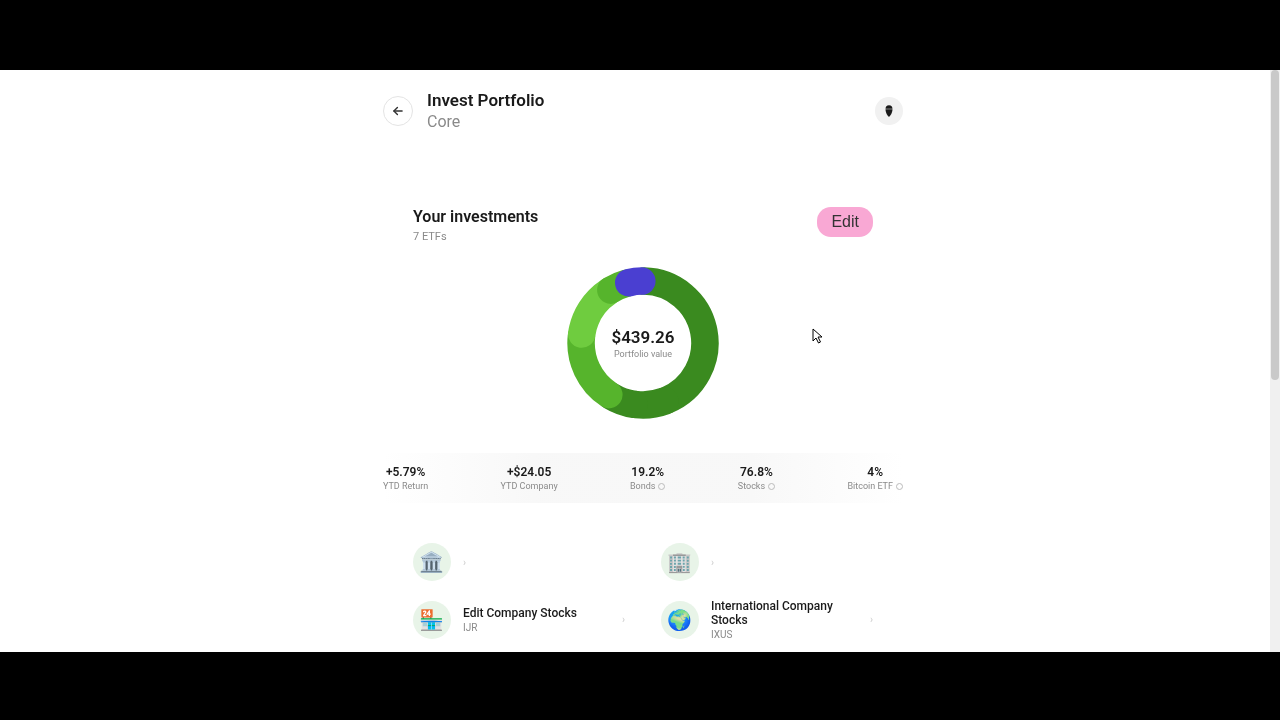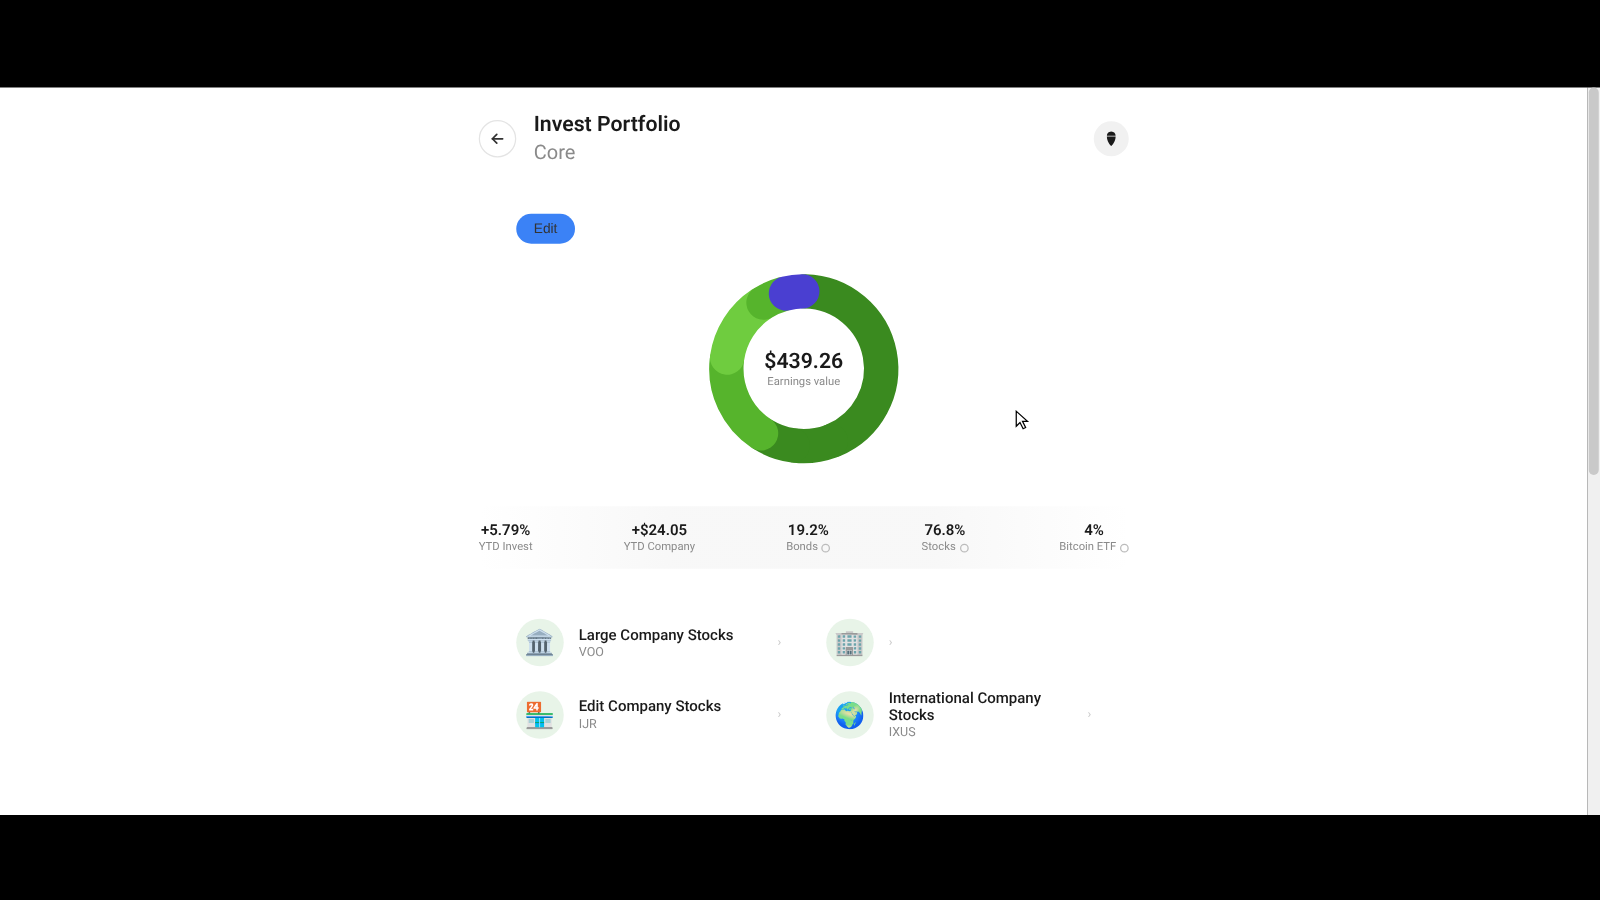--- a/index.html
+++ b/index.html
@@ -41,21 +41,21 @@
   width: 520px;
   margin: 0 auto;
   padding-top: 20px;
   position: relative;
   left: 8px;
 }
 .header {
   display: flex;
   align-items: center;
   gap: 14px;
-  margin-bottom: 40px;
+  margin-bottom: 76px;
 }
 .back-btn {
   width: 30px;
   height: 30px;
   border-radius: 50%;
   border: 1px solid #e4e4e4;
   display: flex;
   align-items: center;
   justify-content: center;
   background: #fff;
@@ -74,22 +74,22 @@
 .section-head {
   display: flex;
   justify-content: space-between;
   align-items: flex-start;
   margin-bottom: 14px;
   padding: 0 30px;
 }
 .section-title { font-size: 16px; font-weight: 600; color: #1a1a1a; }
 .section-sub { font-size: 11px; color: #8a8a8a; margin-top: 4px; }
 .edit-btn {
-  background: #3b82f6; border: none; border-radius: 14px;
-  padding: 6px 14px; font-size: 11px; color: #333; cursor: pointer;
+  background: #f9a8d4; border: none; border-radius: 14px;
+  padding: 6px 14px; font-size: 16px; color: #333; cursor: pointer;
 }
 .donut-wrap {
   display: flex; flex-direction: column; align-items: center;
   margin: 8px 0 24px;
   justify-content: flex-end;
 }
 .donut { position: relative; width: 172px; height: 172px; }
 .donut svg { width: 172px; height: 172px; transform: rotate(-90deg); }
 .donut-center {
   position: absolute; top: 50%; left: 50%; transform: translate(-50%, -50%);
@@ -151,46 +151,50 @@
         <div class="page-subtitle">Core</div>
       </div>
       <div class="app-icon">
         <svg viewBox="0 0 24 24" fill="#1a1a1a">
           <path d="M12 2 C8 2 6 5 6 8 L18 8 C18 5 16 2 12 2 Z M6 9 C6 15 10 21 12 22 C14 21 18 15 18 9 Z"></path>
         </svg>
       </div>
     </div>
 
     <div class="section-head">
+      <div>
+        <div class="section-title">Your investments</div>
+        <div class="section-sub">7 ETFs</div>
+      </div>
       <button class="edit-btn">Edit</button>
     </div>
 
     <div class="donut-wrap">
       <div class="donut">
         <svg viewBox="0 0 100 100" id="donut-svg">
             <path d="M 85.9933656363792 50.69110792638883 A 36 36 0 0 1 16.788628779575127 63.89261752367547" stroke="#3a8a1f" stroke-width="16" fill="none" stroke-linecap="round"></path>
             <path d="M 16.279801187057686 62.60746572534083 A 36 36 0 0 1 14.203834011204634 46.17449343189563" stroke="#3a8a1f" stroke-width="16" fill="none" stroke-linecap="round"></path>
             <path d="M 14.377071593517101 44.80317676396497 A 36 36 0 0 1 19.239482115218927 31.297311972337674" stroke="#3a8a1f" stroke-width="16" fill="none" stroke-linecap="round"></path>
             <path d="M 19.980110405581954 30.130268528765896 A 36 36 0 0 1 53.82550656810441 14.203834011204634" stroke="#56b42c" stroke-width="16" fill="none" stroke-linecap="round"></path>
             <path d="M 55.19682323603506 14.377071593517101 A 36 36 0 0 1 80.01988959441806 30.130268528765924" stroke="#6fcc3f" stroke-width="16" fill="none" stroke-linecap="round"></path>
             <path d="M 80.76051788478107 31.297311972337663 A 36 36 0 0 1 84.69069631551044 40.37941846118277" stroke="#56b42c" stroke-width="16" fill="none" stroke-linecap="round"></path>
             <path d="M 85.03443941997517 41.71820946122824 A 36 36 0 0 1 85.9933656363792 49.308892073611204" stroke="#4a3fd1" stroke-width="16" fill="none" stroke-linecap="round"></path>
           </svg>
         <div class="donut-center">
           <div class="donut-value">$439.26</div>
-          <div class="donut-label">Earnings value</div>
+          <div class="donut-label">Portfolio value</div>
         </div>
       </div>
     </div>
 
     <div class="stats-row" id="stats-row">
         <div class="stat">
           <div class="stat-val">+5.79%</div>
           <div class="stat-lbl">
-            <span>YTD Invest</span>
+            <span>YTD Return</span>
           </div>
         </div>
         <div class="stat">
           <div class="stat-val">+$24.05</div>
           <div class="stat-lbl">
             <span>YTD Company</span>
           </div>
         </div>
         <div class="stat">
           <div class="stat-val">19.2%</div>
@@ -211,24 +215,20 @@
           <div class="stat-lbl">
             <span>Bitcoin ETF</span>
             <span class="info-dot"></span>
           </div>
         </div>
       </div>
 
     <div class="etf-grid" id="etf-grid">
         <div class="etf-item">
           <div class="etf-icon" style="background: rgb(232, 244, 232);">🏛️</div>
-          <div class="etf-text">
-            <div class="etf-name">Large Company Stocks</div>
-            <div class="etf-ticker">VOO</div>
-          </div>
           <div class="chev">›</div>
         </div>
         <div class="etf-item">
           <div class="etf-icon" style="background: rgb(232, 244, 232);">🏢</div>
           <div class="chev">›</div>
         </div>
         <div class="etf-item">
           <div class="etf-icon" style="background: rgb(232, 244, 232);">🏪</div>
           <div class="etf-text">
             <div class="etf-name">Edit Company Stocks</div>

